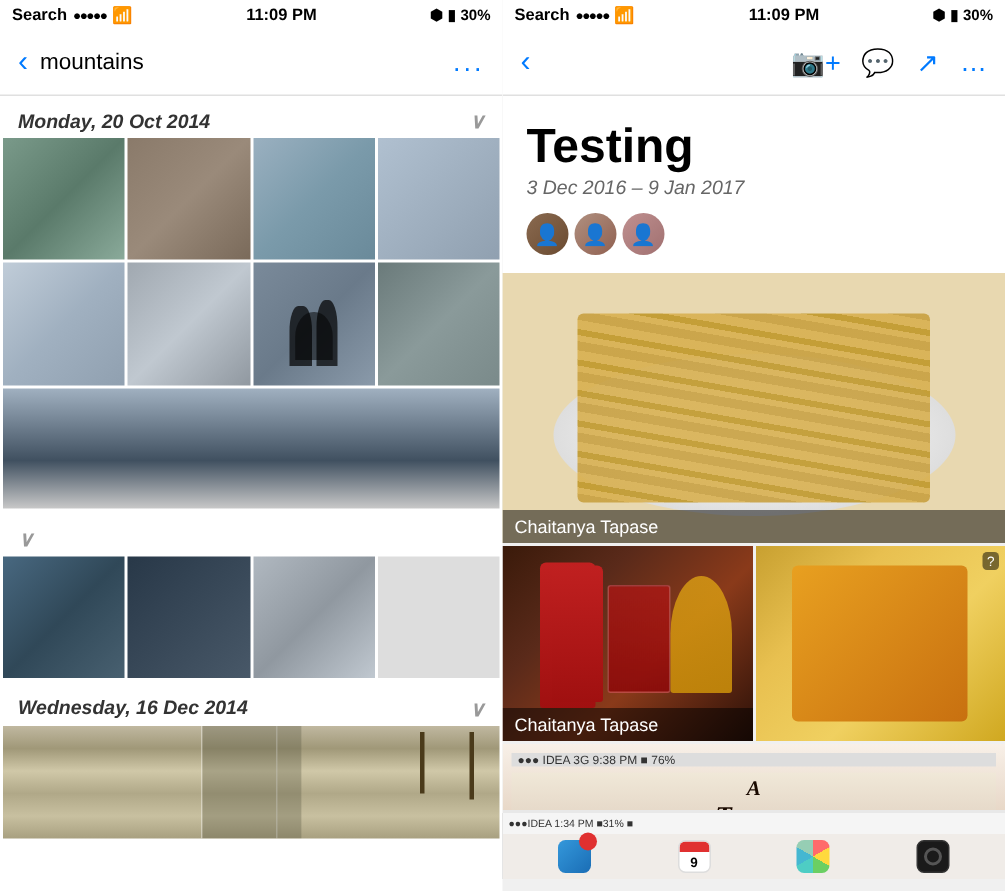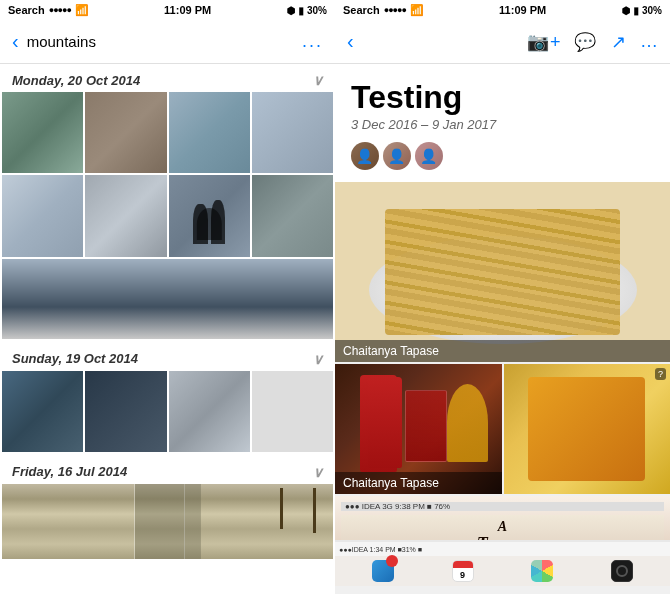--- a/index.html
+++ b/index.html
@@ -430,35 +430,34 @@
       <div class="photo-cell p8"></div>
     </div>
 
     <div style="display:grid;grid-template-columns:1fr 1fr;gap:2px;padding:0 2px;margin-top:2px;">
       <div class="photo-cell p9" style="aspect-ratio:auto;height:80px;grid-column:span 2;background:linear-gradient(180deg,#a0b0c0 0%,#607080 40%,#405060 60%,#c8c8c8 100%);"></div>
     </div>
 
     <div class="section-gap"></div>
 
     <div class="date-header">
-      <span>Sunday, 19 Oct 2014</span>
       <span class="date-chevron">∨</span>
     </div>
 
     <div class="photo-grid">
       <div class="photo-cell p10"></div>
       <div class="photo-cell p11"></div>
       <div class="photo-cell p12"></div>
       <div class="photo-cell" style="background:#ddd;"></div>
     </div>
 
     <div class="section-gap"></div>
 
     <div class="date-header">
-      <span>Friday, 16 Jul 2014</span>
+      <span>Wednesday, 16 Dec 2014</span>
       <span class="date-chevron">∨</span>
     </div>
 
     <div style="padding:0 2px;">
       <div class="road-photo" style="background:linear-gradient(180deg,#c0b8a0 0%,#a09878 20%,#d0c8a8 40%,#b0a888 60%,#c8c0a0 80%,#a8a080 100%);height:75px;">
 
         <div style="position:absolute;bottom:0;left:40%;width:1px;height:100%;background:rgba(255,255,255,0.4);"></div>
         <div style="position:absolute;bottom:0;left:55%;width:1px;height:100%;background:rgba(255,255,255,0.4);"></div>
 
         <div style="position:absolute;top:5%;right:5%;width:3px;height:60%;background:#4a3a1a;"></div>

